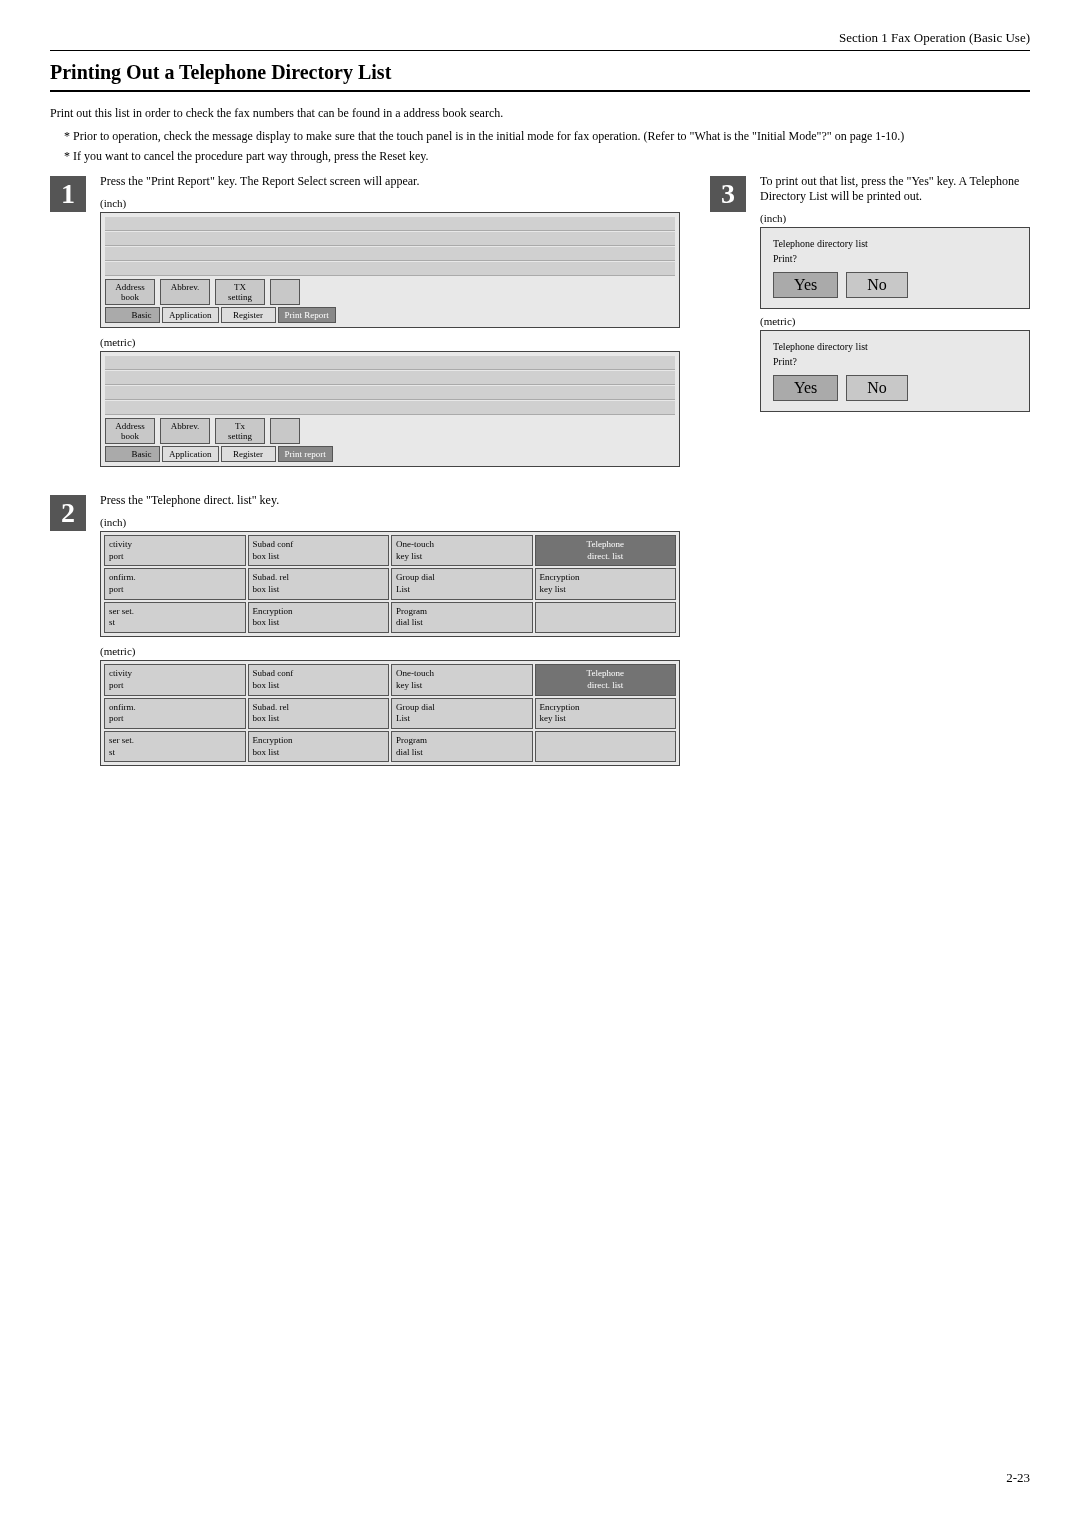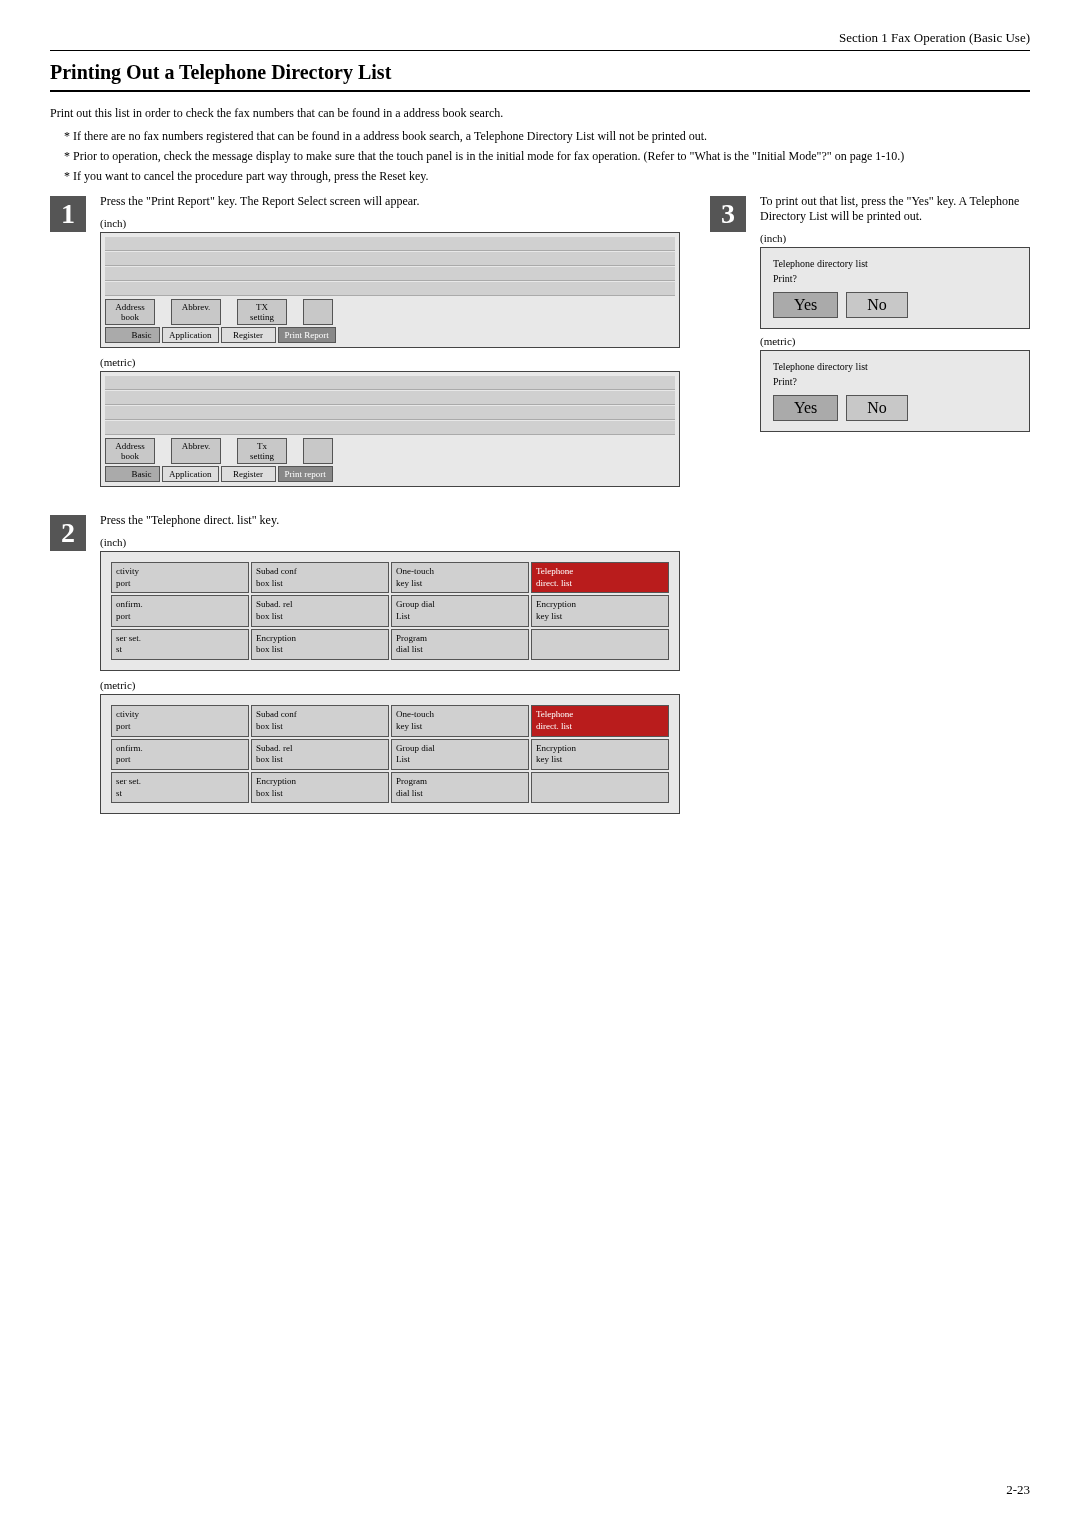--- a/index.html
+++ b/index.html
@@ -118,21 +118,21 @@
     }
 
     .screen-row {
       background: #d0d0d0;
       height: 14px;
       border-bottom: 1px solid #aaa;
     }
 
     .screen-buttons-row {
       display: flex;
-      gap: 16px;
+      gap: 5px;
       margin-top: 2px;
     }
 
     .screen-btn {
       border: 1.5px solid #555;
       background: #c8c8c8;
       font-size: 9px;
       padding: 2px 4px;
       min-width: 50px;
       text-align: center;
@@ -155,43 +155,44 @@
 
     .screen-tab.selected {
       background: #aaa;
       padding-left: 24px;
     }
 
     
     .grid-screen {
       border: 1.5px solid #444;
       background: #e8e8e8;
-      padding: 10px;
+      padding: 3px;
       font-size: 9px;
       margin-bottom: 8px;
     }
 
     .grid-rows {
       display: grid;
       grid-template-columns: repeat(4, 1fr);
       gap: 2px;
     }
 
     .grid-cell {
       border: 1px solid #555;
       background: #d0d0d0;
       padding: 3px 4px;
       min-height: 28px;
       font-size: 9px;
       line-height: 1.3;
     }
 
     .grid-cell.highlighted {
-      background: #b91c1c;
+      background: #737373;
       color: #fff;
+      text-align: center;
     }
 
     
     .dialog-screen {
       border: 1.5px solid #444;
       background: #e8e8e8;
       padding: 10px 12px;
       font-size: 10px;
       margin-bottom: 6px;
       min-width: 200px;
@@ -225,21 +226,20 @@
 
 <div class="page-header">
   <span>Section 1  Fax Operation (Basic Use)</span>
 </div>
 
 <div class="main-title">Printing Out a Telephone Directory List</div>
 
 <div class="intro-text">Print out this list in order to check the fax numbers that can be found in a address book search.</div>
 
 <ul class="bullet-list">
-  <li>If there are no fax numbers registered that can be found in a address book search, a Telephone Directory List will not be printed out.</li>
   <li>Prior to operation, check the message display to make sure that the touch panel is in the initial mode for fax operation. (Refer to "What is the "Initial Mode"?" on page 1-10.)</li>
   <li>If you want to cancel the procedure part way through, press the Reset key.</li>
 </ul>
 
 <div class="two-col">
 
   <div class="left-col">
 
     <div class="step-block">
       <div class="step-number">1</div>
@@ -364,13 +364,13 @@
             <div class="dialog-btn">No</div>
           </div>
         </div>
 
       </div>
     </div>
 
   </div>
 </div>
 
-<div style="position: absolute; bottom: 30px; right: 50px; font-size: 13px;">2-23</div>
+<div style="position: absolute; bottom: 42px; right: 50px; font-size: 13px;">2-23</div>
 
 </body></html>

